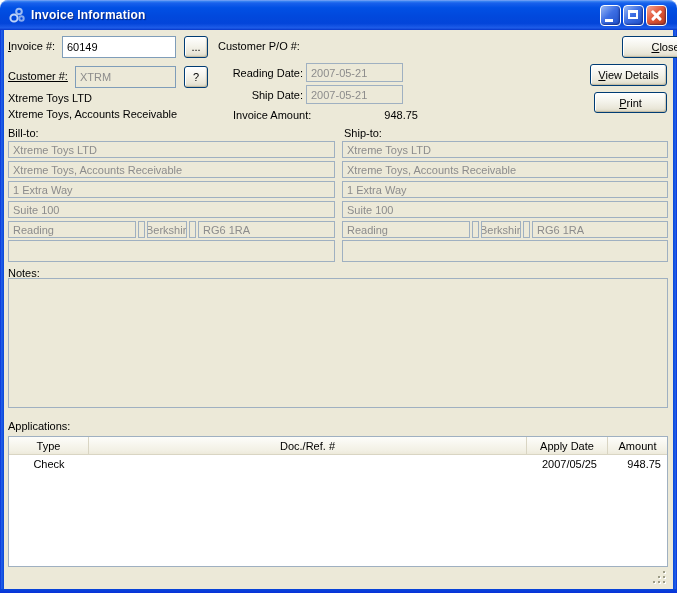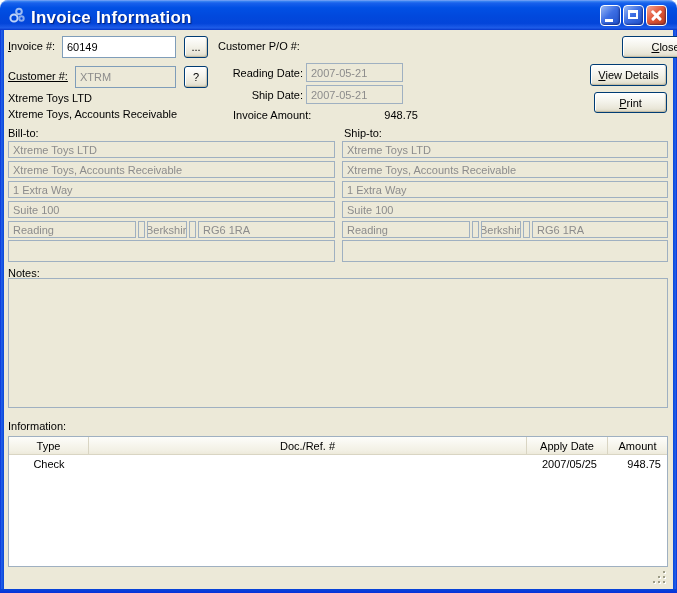--- a/index.html
+++ b/index.html
@@ -2,21 +2,21 @@
 <html><head>
 <meta charset="utf-8">
 <style>
   html,body{margin:0;padding:0;background:#fff;}
   .win{position:relative;width:677px;height:593px;font-family:"Liberation Sans",sans-serif;font-size:11px;color:#000;overflow:hidden;}
   
   .titlebar{position:absolute;left:0;top:0;width:677px;height:30px;border-radius:8px 8px 0 0;
     background:linear-gradient(180deg,#0050EE 0%,#3A85F2 4%,#1961EC 10%,#0150E4 26%,#0148DC 56%,#0345DA 78%,#1E5CE8 93%,#0536C9 100%);
     box-shadow:inset 0 1px 0 rgba(255,255,255,.35);}
   .title-icon{position:absolute;left:8px;top:6px;width:18px;height:18px;}
-  .title-text{position:absolute;left:31px;top:8px;color:#fff;font-weight:bold;font-size:17px;letter-spacing:.2px;
+  .title-text{position:absolute;left:31px;top:8px;color:#fff;font-weight:bold;font-size:12px;letter-spacing:.2px;
     text-shadow:1px 1px 1px rgba(0,20,90,.75);white-space:nowrap;}
   .wbtn{position:absolute;top:5px;width:21px;height:21px;border:1px solid #fff;border-radius:4px;box-sizing:border-box;
     background:linear-gradient(135deg,#9DBBF4 0%,#3E6FE4 45%,#1E4FC8 100%);box-shadow:inset -1px -1px 2px rgba(0,10,80,.5);}
   .wbtn.closebtn{background:linear-gradient(135deg,#F7A896 0%,#E25A3C 45%,#BC3A18 100%);}
   .glyph-min{position:absolute;left:4px;bottom:3px;width:8px;height:3px;background:#fff;}
   .glyph-max{position:absolute;left:4px;top:4px;width:10px;height:9px;border:2px solid #fff;border-top-width:3px;box-sizing:border-box;}
   .glyph-x{position:absolute;left:3px;top:3px;width:13px;height:13px;}
   .glyph-x:before,.glyph-x:after{content:"";position:absolute;left:0;top:5px;width:13px;height:2.6px;background:#fff;border-radius:1px;}
   .glyph-x:before{transform:rotate(45deg);} .glyph-x:after{transform:rotate(-45deg);}
   .bord{position:absolute;background:linear-gradient(90deg,#0831D9,#2160E8 40%,#0846D8);}
@@ -123,21 +123,21 @@
     <div class="addr" style="left:338px;top:191px;width:128px;">Reading</div>
     <div class="addr" style="left:468px;top:191px;width:7px;padding:0;"></div>
     <div class="addr" style="left:477px;top:191px;width:40px;"><span class="clipL">Berkshire</span></div>
     <div class="addr" style="left:519px;top:191px;width:7px;padding:0;"></div>
     <div class="addr" style="left:528px;top:191px;width:136px;">RG6 1RA</div>
     <div class="addr" style="left:338px;top:210px;width:326px;height:22px;"></div>
 
     <span class="lbl" style="left:4px;top:237px;">Notes:</span>
     <div class="addr" style="left:4px;top:248px;width:660px;height:130px;"></div>
 
-    <span class="lbl" style="left:4px;top:390px;">Information:</span>
+    <span class="lbl" style="left:4px;top:390px;">Applications:</span>
     <div class="grid" style="left:4px;top:406px;width:660px;height:131px;">
       <div class="grid-head">
         <div class="gh" style="width:80px;">Type</div>
         <div class="gh" style="width:438px;">Doc./Ref. #</div>
         <div class="gh" style="width:81px;">Apply Date</div>
         <div class="gh" style="width:59px;">Amount</div>
       </div>
       <div class="grid-row">
         <div class="gc c-center" style="width:80px;">Check</div>
         <div class="gc" style="width:438px;"></div>

